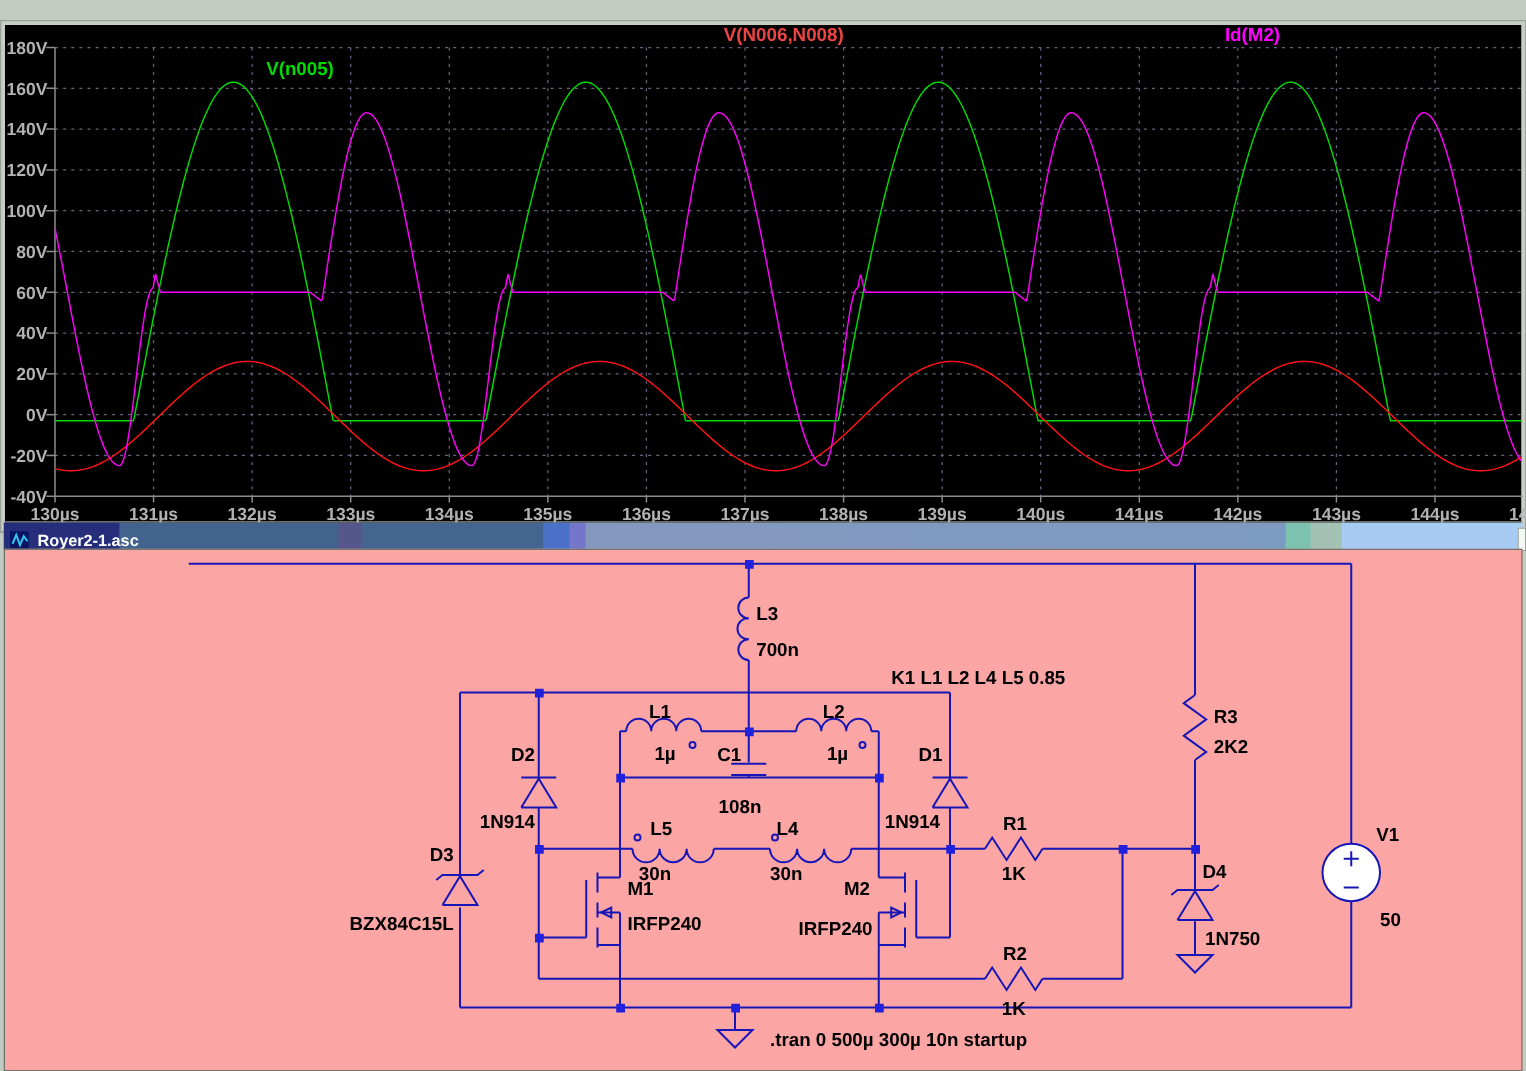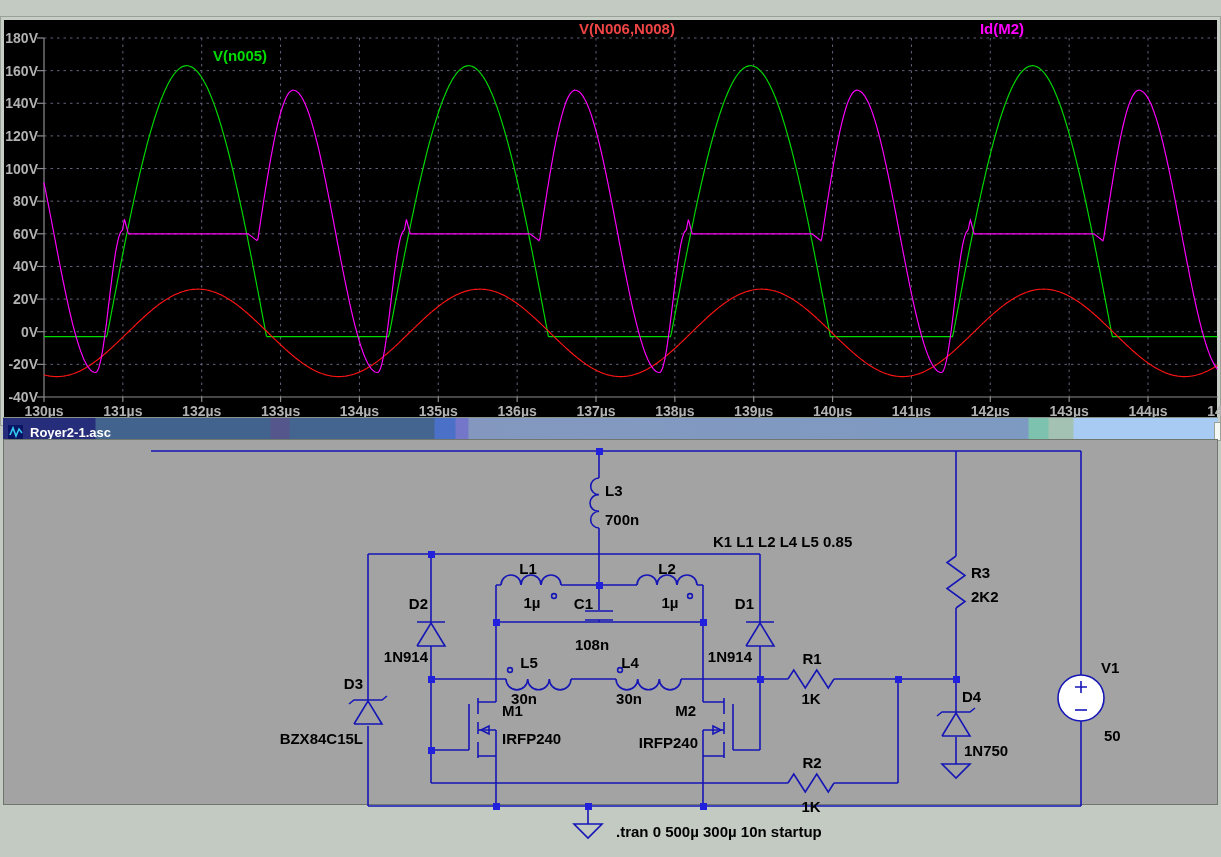--- a/index.html
+++ b/index.html
@@ -39,22 +39,22 @@
   .mdi-titlebar .title-text{
     color:#ffffff;font-size:13px;font-weight:bold;margin-left:6px;white-space:nowrap;
   }
   .mdi-titlebar .app-icon{width:16px;height:16px;margin-left:5px;flex:0 0 auto;}
   .titlebar-notch{
     position:absolute;right:0px;top:422px;width:5px;height:17px;background:#f4f8f4;
     border:1px solid #9aa29a;
   }
   
   .schem-pane{
-    position:absolute;left:3px;top:439px;width:1215px;height:366px;
-    background:#a3a3a3;border:1px solid #6e766e;box-sizing:border-box;
+    position:absolute;left:3px;top:439px;width:1215px;height:418px;
+    background:#fca5a5;border:1px solid #6e766e;box-sizing:border-box;
   }
   .schem-pane svg{position:absolute;left:0;top:0;}
   .schem-pane text{
     font-family:"Liberation Sans", sans-serif;font-size:15px;font-weight:bold;fill:#000000;
   }
 </style>
 </head>
 <body>
 
 <div class="wave-pane">

